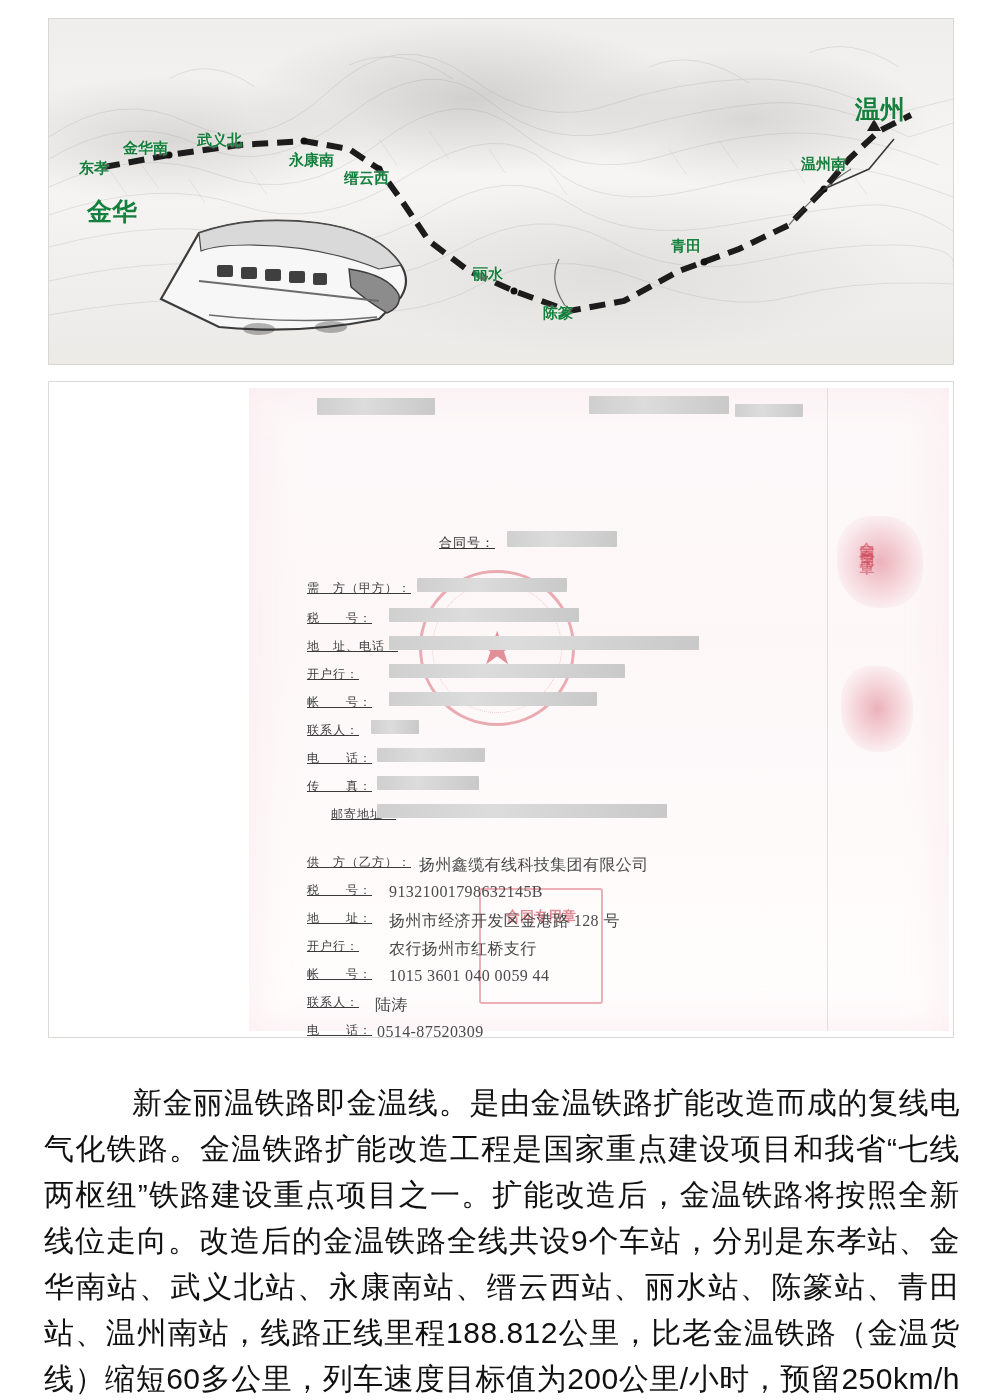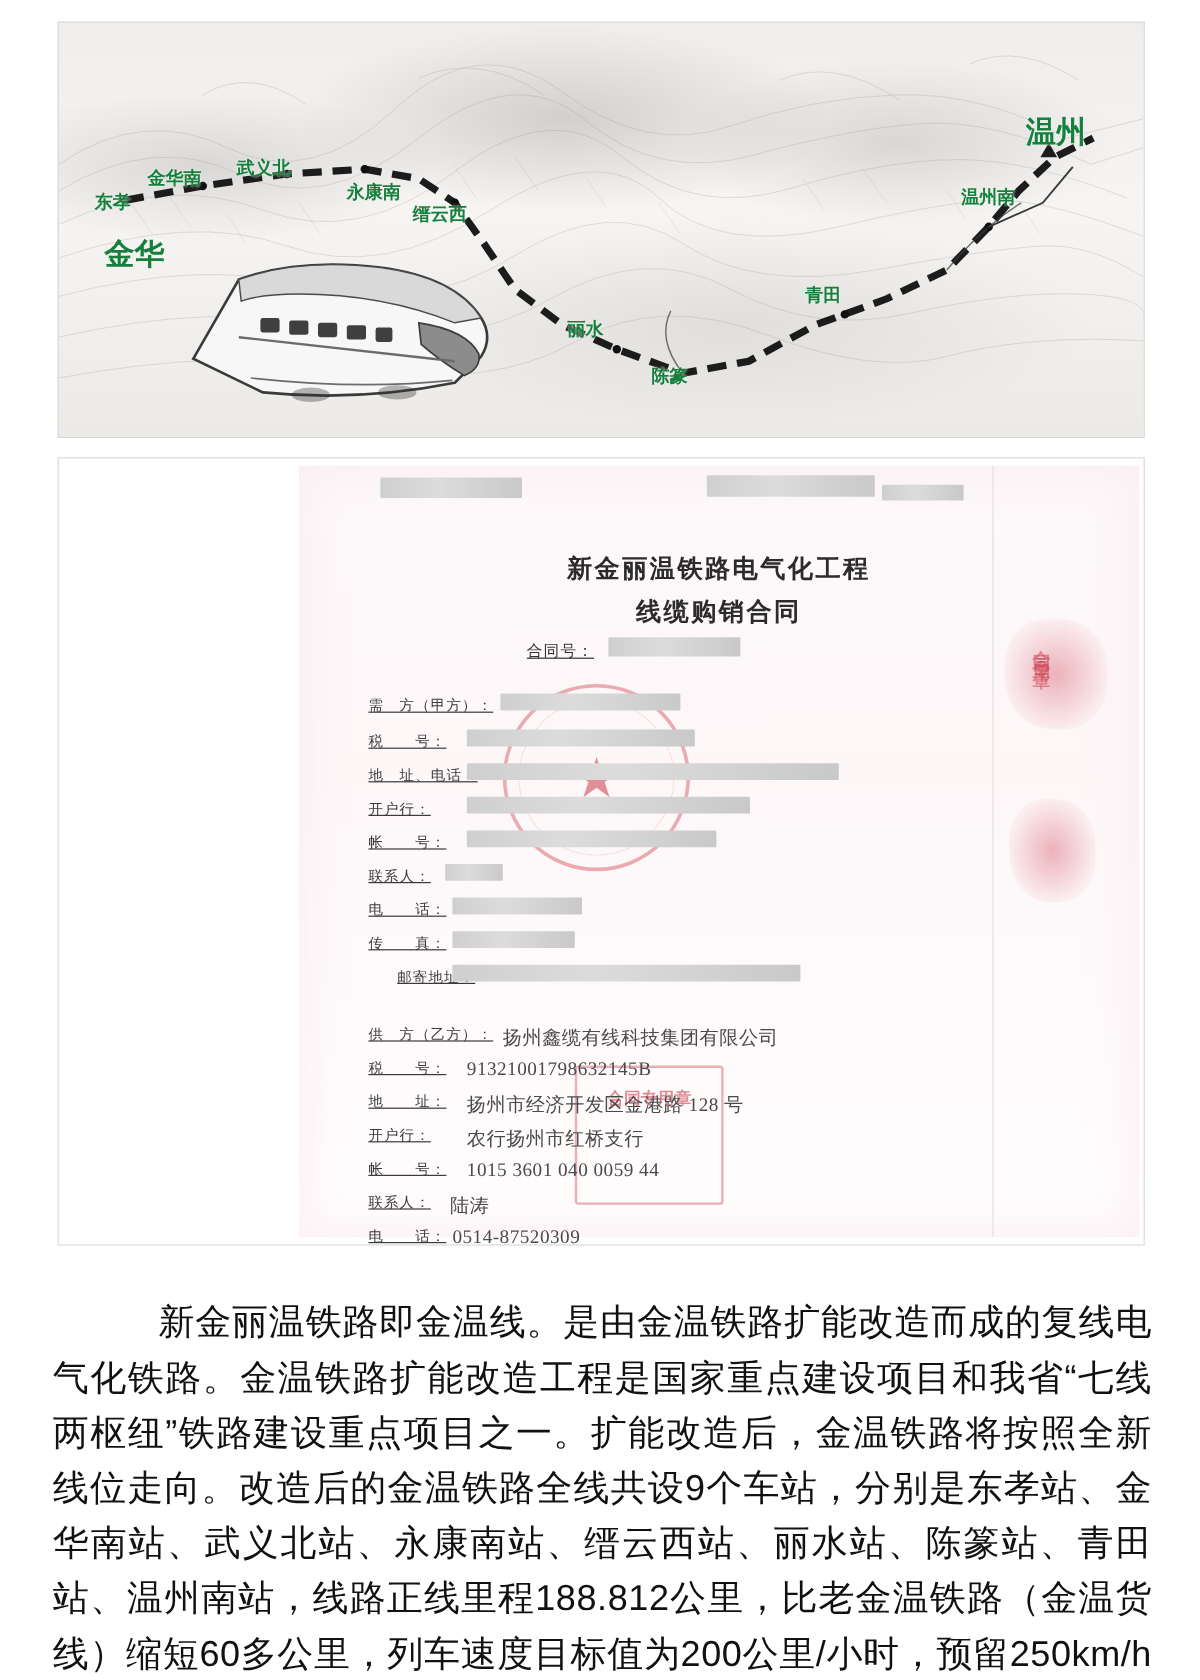--- a/index.html
+++ b/index.html
@@ -272,22 +272,20 @@
   </div>
 
   <div class="doc-figure">
     <div class="scan">
       <div class="right-rule"></div>
 
       <div class="redact" style="left:68px; top:10px;  width:118px; height:17px;"></div>
       <div class="redact" style="left:340px; top:8px;  width:140px; height:18px;"></div>
       <div class="redact" style="left:486px; top:16px; width:68px;  height:13px;"></div>
 
-      <div class="doc-title" style="top:72px; font-size:21px;">新金丽温铁路电气化工程</div>
-      <div class="doc-title" style="top:108px; font-size:21px;">线缆购销合同</div>
 
       <div class="contract-no" style="left:190px; top:146px;">合同号：</div>
       <div class="redact" style="left:258px; top:143px; width:110px; height:16px;"></div>
 
       <div class="stamp-round" style="left:170px; top:182px;">
         <div class="ring-text"></div>
         <div class="star">★</div>
       </div>
 
       <div class="field-label" style="left:58px; top:192px;">需　方（甲方）：</div>

